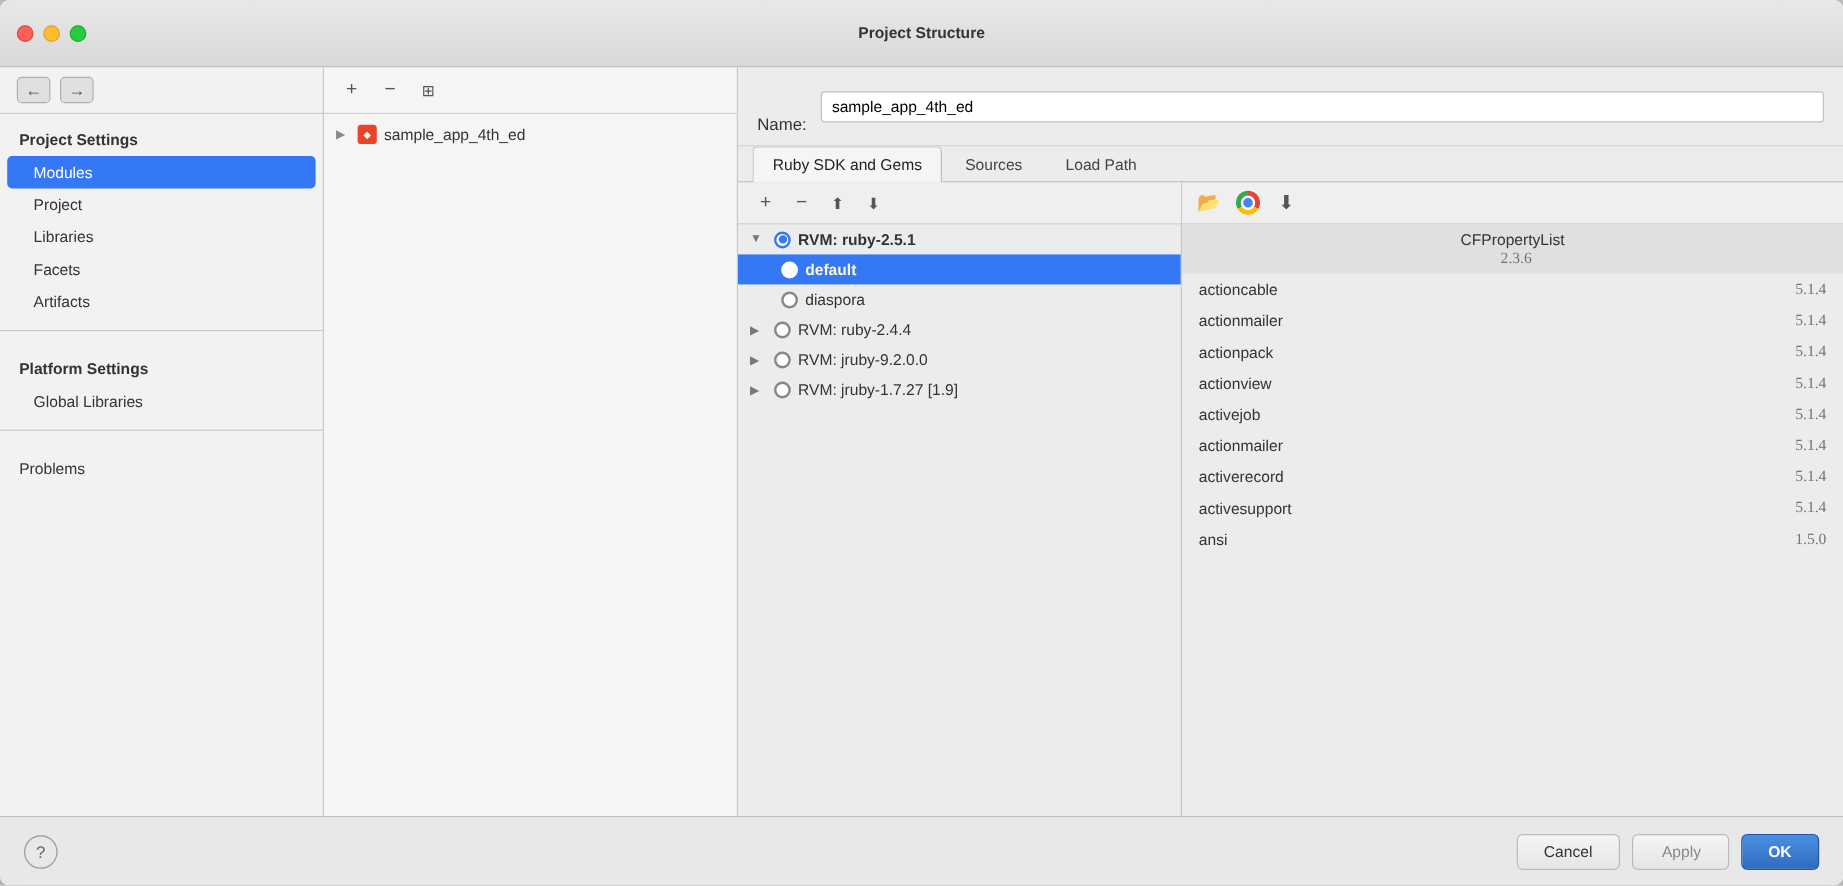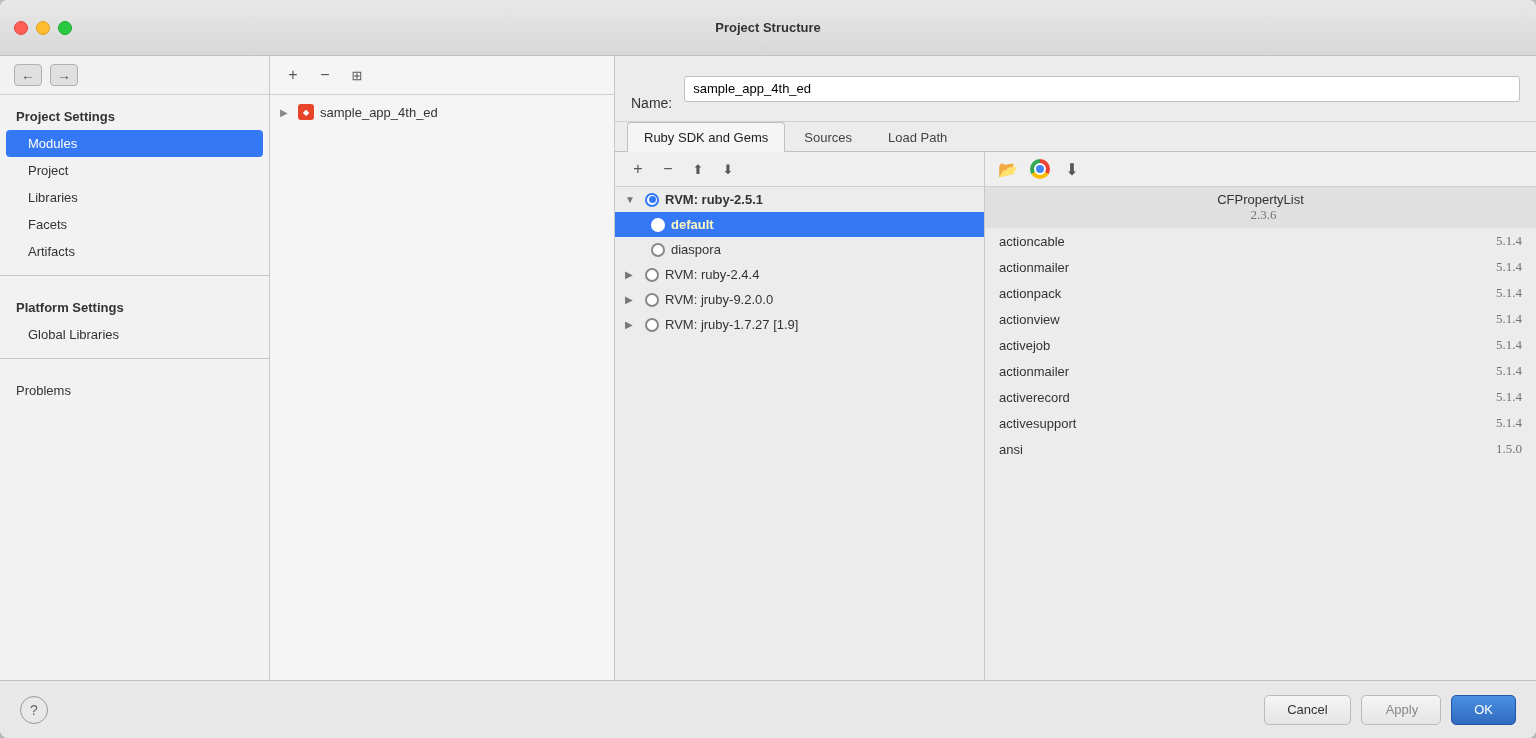--- a/index.html
+++ b/index.html
@@ -404,21 +404,21 @@
     }
     .btn-apply {
       color: #888;
       background: linear-gradient(to bottom, #f5f5f5, #e5e5e5);
       padding-left: 24px;
     }
     .btn-ok {
       background: linear-gradient(to bottom, #4a90e2, #2f6bbf);
       color: white;
       border-color: #2255aa;
-      font-weight: 400;
+      font-weight: 700;
     }
     
     .chrome-icon {
       width: 20px;
       height: 20px;
       border-radius: 50%;
       background: conic-gradient(#ea4335 0deg 120deg, #fbbc04 120deg 240deg, #34a853 240deg 360deg);
       position: relative;
       display: inline-block;
     }

